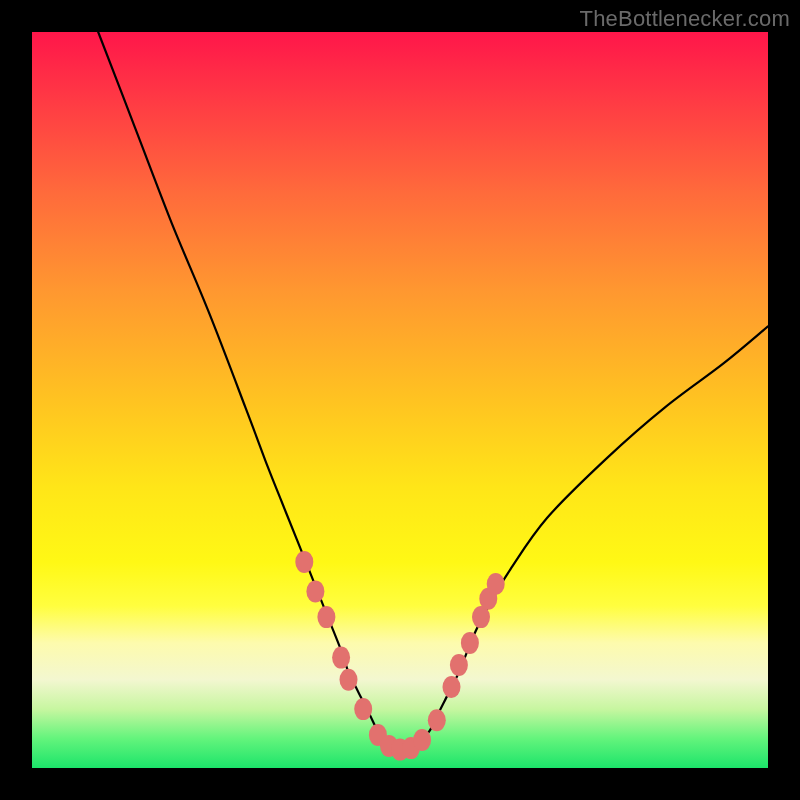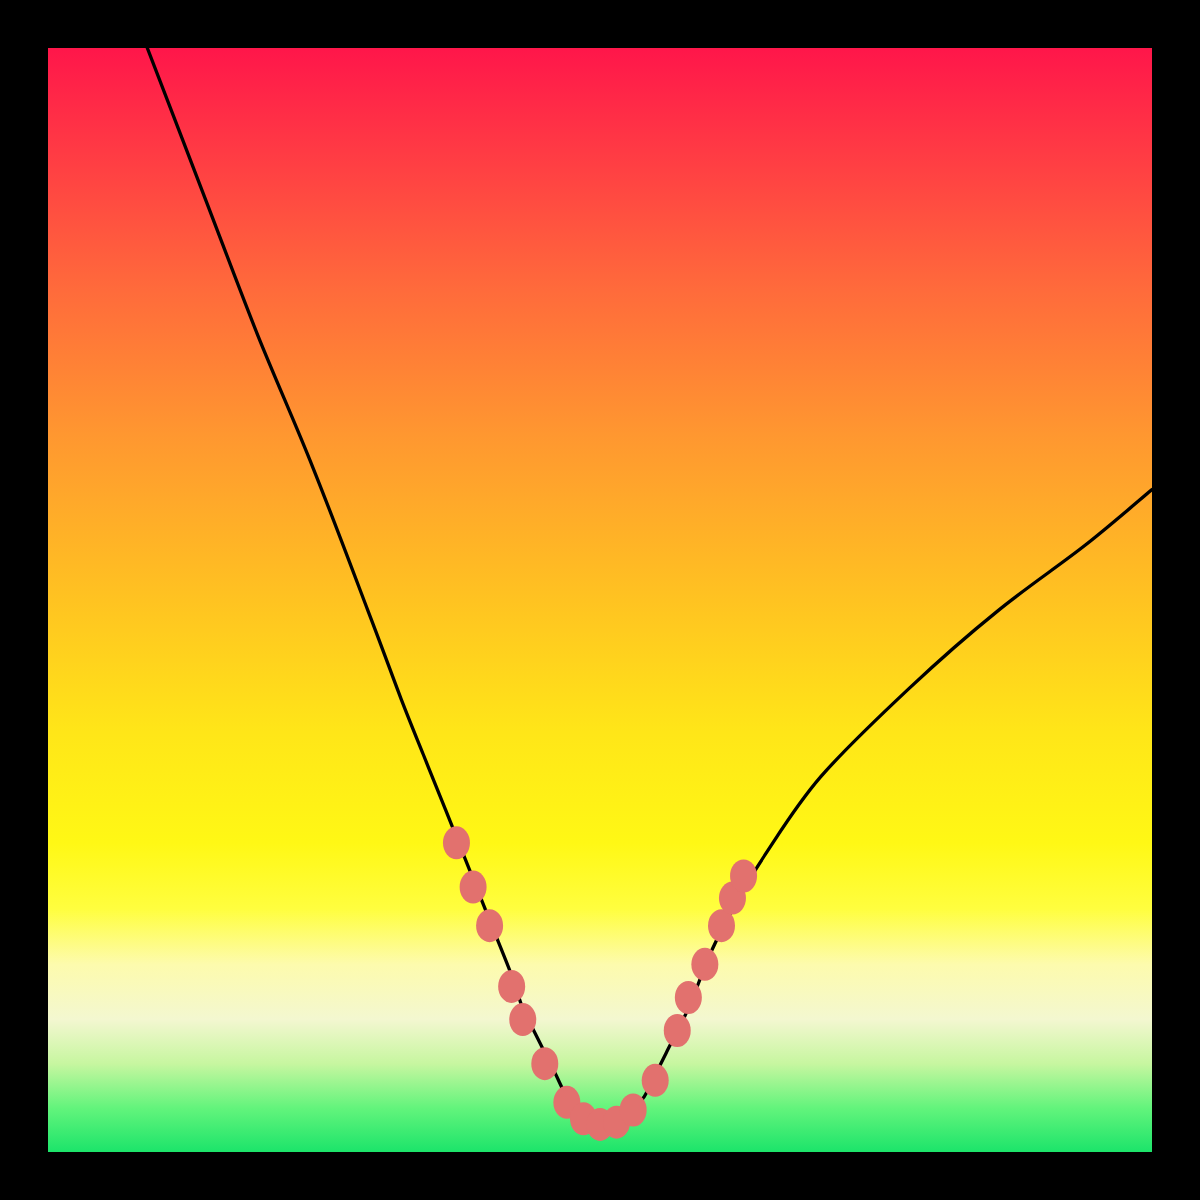--- a/index.html
+++ b/index.html
@@ -57,20 +57,21 @@
   }
   .marker {
     fill: #e2716e;
     stroke: none;
   }
 </style>
 </head>
 <body>
 
 <div class="frame">
+  <div class="watermark">TheBottlenecker.com</div>
 
   <div class="plot">
     <svg class="curve" viewBox="0 0 736 736">
       <path id="curve-path" fill="none" stroke="#000000" stroke-width="2.2" stroke-linecap="round" d="M 66.2 0.0 C 72.4 15.9, 90.8 63.8, 103.0 95.7 C 115.3 127.6, 127.6 160.7, 139.8 191.4 C 152.1 222.0, 164.4 249.0, 176.6 279.7 C 188.9 310.3, 203.6 349.6, 213.4 375.4 C 223.3 401.1, 229.4 418.3, 235.5 434.2 C 241.7 450.2, 245.3 458.8, 250.2 471.0 C 255.1 483.3, 260.1 495.6, 265.0 507.8 C 269.9 520.1, 274.8 532.4, 279.7 544.6 C 284.6 556.9, 289.5 569.2, 294.4 581.4 C 299.3 593.7, 305.4 608.4, 309.1 618.2 C 312.8 628.1, 314.0 634.2, 316.5 640.3 C 318.9 646.5, 321.4 650.1, 323.8 655.0 C 326.3 659.9, 328.7 664.9, 331.2 669.8 C 333.7 674.7, 336.1 679.6, 338.6 684.5 C 341.0 689.4, 343.5 695.5, 345.9 699.2 C 348.4 702.9, 350.8 704.1, 353.3 706.6 C 355.7 709.0, 358.2 712.1, 360.6 713.9 C 363.1 715.8, 365.5 717.0, 368.0 717.6 C 370.5 718.2, 372.9 718.2, 375.4 717.6 C 377.8 717.0, 380.3 715.8, 382.7 713.9 C 385.2 712.1, 387.6 709.0, 390.1 706.6 C 392.5 704.1, 395.0 702.9, 397.4 699.2 C 399.9 695.5, 402.3 689.4, 404.8 684.5 C 407.3 679.6, 408.5 677.1, 412.2 669.8 C 415.8 662.4, 422.0 651.4, 426.9 640.3 C 431.8 629.3, 436.7 614.6, 441.6 603.5 C 446.5 592.5, 450.2 585.1, 456.3 574.1 C 462.5 563.0, 468.6 552.0, 478.4 537.3 C 488.2 522.6, 499.3 504.2, 515.2 485.8 C 531.1 467.4, 554.5 445.3, 574.1 426.9 C 593.7 408.5, 613.3 391.3, 633.0 375.4 C 652.6 359.4, 674.7 344.7, 691.8 331.2 C 709.0 317.7, 728.6 300.5, 736.0 294.4"></path>
       <g id="markers-group">
           <ellipse cx="272.3" cy="529.9" rx="9" ry="11" class="marker"></ellipse>
           <ellipse cx="283.4" cy="559.4" rx="9" ry="11" class="marker"></ellipse>
           <ellipse cx="294.4" cy="585.1" rx="9" ry="11" class="marker"></ellipse>
           <ellipse cx="309.1" cy="625.6" rx="9" ry="11" class="marker"></ellipse>
           <ellipse cx="316.5" cy="647.7" rx="9" ry="11" class="marker"></ellipse>

